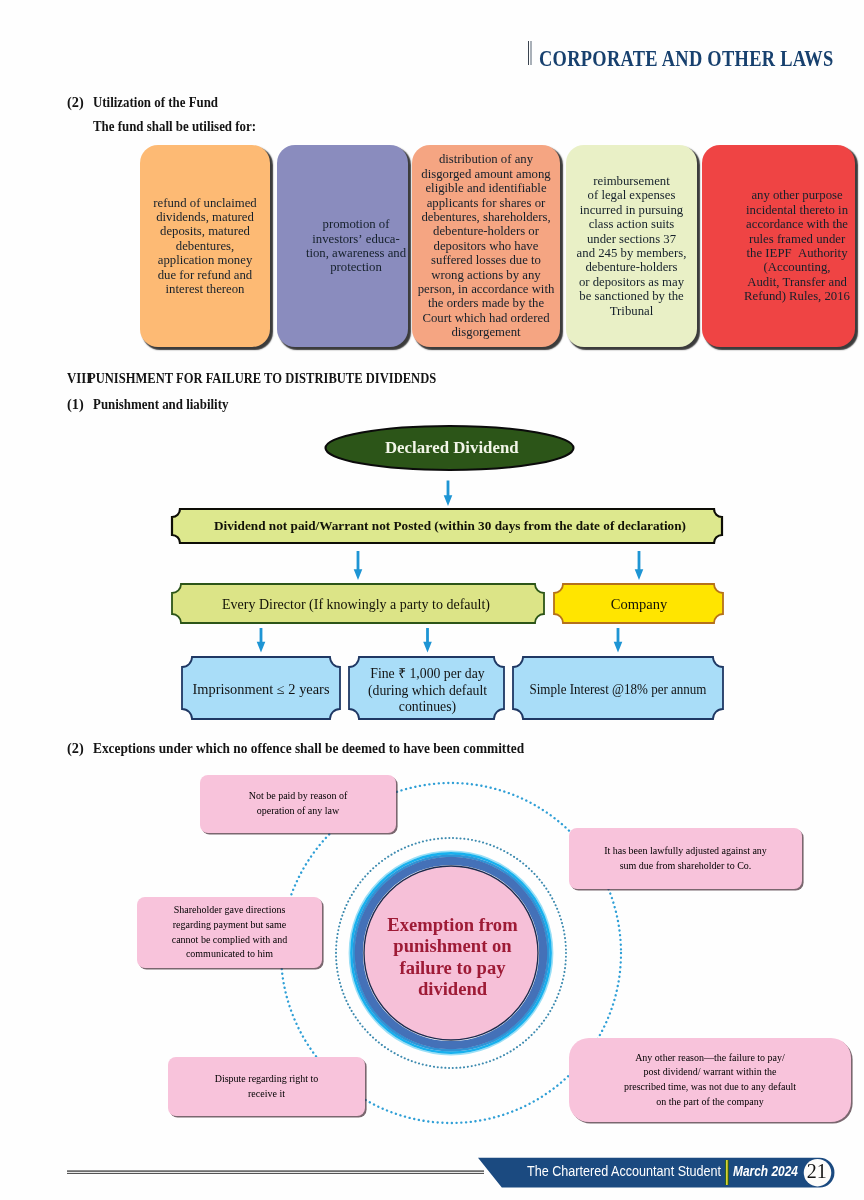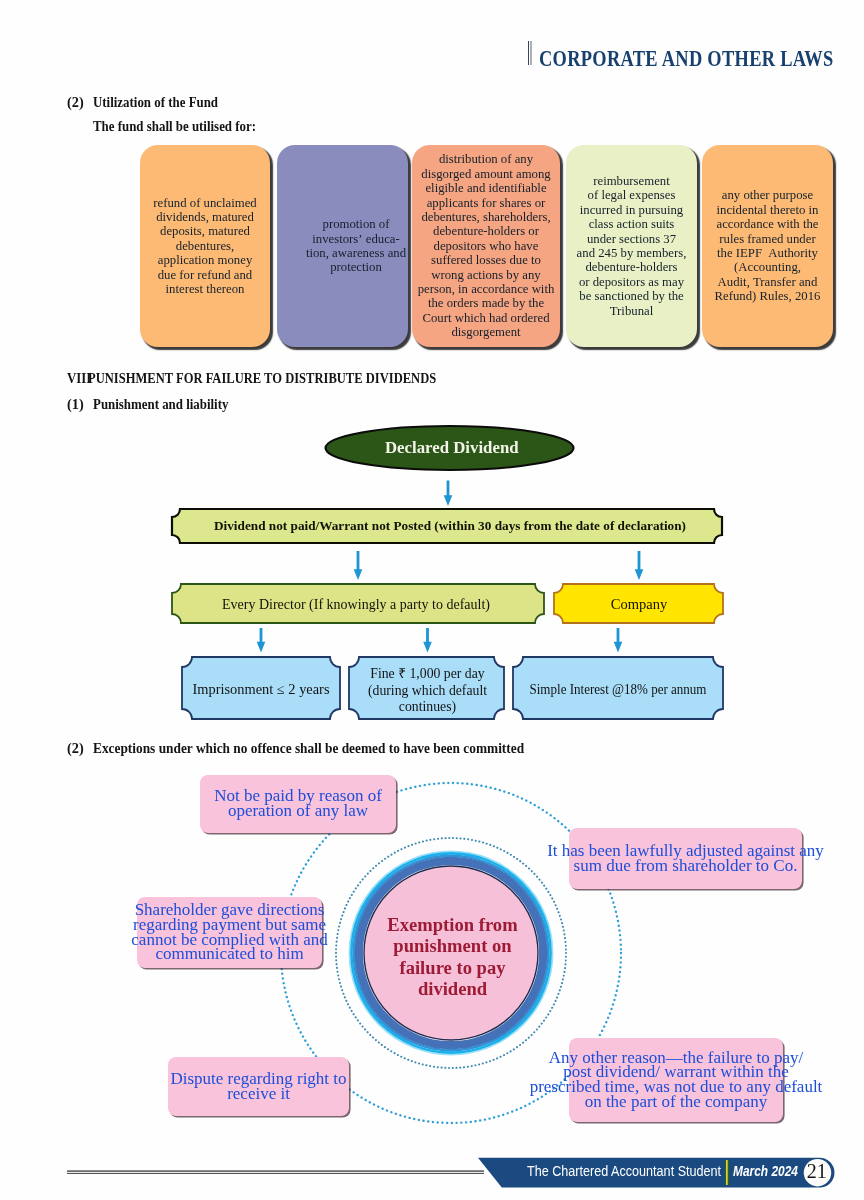--- a/index.html
+++ b/index.html
@@ -27,21 +27,21 @@
   
   .rbox{position:absolute;top:145px;height:202px;border-radius:18px;
         box-shadow:2.2px 2.2px 1.2px rgba(25,25,25,.85);
         display:flex;align-items:center;justify-content:center;text-align:center;
         font-size:12.75px;line-height:14.4px;color:#15202b;padding:0 5px;box-sizing:border-box;}
 
   
   .pnode{position:absolute;background:#F8C3DB;border-radius:8px;
          box-shadow:1.6px 1.6px 0.4px rgba(70,45,55,.72);
          display:flex;align-items:center;justify-content:center;text-align:center;
-         font-size:17px;line-height:14.75px;color:#1d4ed8;box-sizing:border-box;padding:2px 6px;}
+         font-size:10px;line-height:14.75px;color:#000000;box-sizing:border-box;padding:2px 6px;}
 
   
   #ftr{position:absolute;left:0;top:1152px;width:864px;height:48px;}
   #frule{left:56px;top:17.5px;width:417px;height:4.4px;
          background:linear-gradient(to bottom,#8e8e8e 0 22%,#6e6e6e 22% 62%,#e8e8e8 62% 72%,#545454 72% 100%);}
   .fttxt{font-family:"Liberation Sans",sans-serif;font-size:15.1px;color:#ffffff;white-space:nowrap;
          transform:scaleX(.835);transform-origin:left top;line-height:15px;}
   .ital{font-style:italic;font-weight:700;}
   #fpub{left:516px;top:11px;}
   #fbar{left:713.5px;top:7.5px;width:4.6px;height:25px;
@@ -72,21 +72,21 @@
     </div>
   <div class="rbox" id="b1" style="left: 266px; width: 131px; background: rgb(138, 140, 190); padding-left: 32px;">
       <span class="txt">promotion&nbsp;of<br>investors’&nbsp;educa-<br>tion,&nbsp;awareness&nbsp;and<br>protection</span>
     </div>
   <div class="rbox" id="b2" style="left: 401px; width: 148px; background: rgb(245, 165, 130);">
       <span class="txt">distribution&nbsp;of&nbsp;any<br>disgorged&nbsp;amount&nbsp;among<br>eligible&nbsp;and&nbsp;identifiable<br>applicants&nbsp;for&nbsp;shares&nbsp;or<br>debentures,&nbsp;shareholders,<br>debenture-holders&nbsp;or<br>depositors&nbsp;who&nbsp;have<br>suffered&nbsp;losses&nbsp;due&nbsp;to<br>wrong&nbsp;actions&nbsp;by&nbsp;any<br>person,&nbsp;in&nbsp;accordance&nbsp;with<br>the&nbsp;orders&nbsp;made&nbsp;by&nbsp;the<br>Court&nbsp;which&nbsp;had&nbsp;ordered<br>disgorgement</span>
     </div>
   <div class="rbox" id="b3" style="left: 555px; width: 131px; background: rgb(233, 240, 198);">
       <span class="txt">reimbursement<br>of&nbsp;legal&nbsp;expenses<br>incurred&nbsp;in&nbsp;pursuing<br>class&nbsp;action&nbsp;suits<br>under&nbsp;sections&nbsp;37<br>and&nbsp;245&nbsp;by&nbsp;members,<br>debenture-holders<br>or&nbsp;depositors&nbsp;as&nbsp;may<br>be&nbsp;sanctioned&nbsp;by&nbsp;the<br>Tribunal</span>
     </div>
-  <div class="rbox" id="b4" style="left: 691px; width: 131px; background: #fdba74;">
+  <div class="rbox" id="b4" style="left: 691px; width: 153px; background: #ef4444; justify-content: flex-end;">
       <span class="txt">any&nbsp;other&nbsp;purpose<br>incidental&nbsp;thereto&nbsp;in<br>accordance&nbsp;with&nbsp;the<br>rules&nbsp;framed&nbsp;under<br>the&nbsp;IEPF&nbsp;&nbsp;Authority<br>(Accounting,<br>Audit,&nbsp;Transfer&nbsp;and<br>Refund)&nbsp;Rules,&nbsp;2016</span>
     </div>
 
   <div class="abs htxt" style="left:56px;top:370px;">VIII</div>
   <div class="abs htxt wide" style="left:77px;top:370px;">PUNISHMENT FOR FAILURE TO DISTRIBUTE DIVIDENDS</div>
   <div class="abs num" style="left:56px;top:396px;">(1)</div>
   <div class="abs htxt" style="left:82px;top:396px;">Punishment and liability</div>
 
   <svg class="abs" id="flow" width="864" height="1200" viewBox="0 0 864 1200" style="left:0;top:0;">
 
@@ -146,24 +146,24 @@
 
   <div class="pnode" id="n0" style="left: 189px; top: 775px; width: 196px; height: 58px;">
       <span class="txt">Not&nbsp;be&nbsp;paid&nbsp;by&nbsp;reason&nbsp;of<br>operation&nbsp;of&nbsp;any&nbsp;law</span>
     </div>
   <div class="pnode" id="n1" style="left: 558px; top: 828px; width: 233px; height: 61px;">
       <span class="txt">It&nbsp;has&nbsp;been&nbsp;lawfully&nbsp;adjusted&nbsp;against&nbsp;any<br>sum&nbsp;due&nbsp;from&nbsp;shareholder&nbsp;to&nbsp;Co.</span>
     </div>
   <div class="pnode" id="n2" style="left: 126px; top: 897px; width: 185px; height: 71px;">
       <span class="txt">Shareholder&nbsp;gave&nbsp;directions<br>regarding&nbsp;payment&nbsp;but&nbsp;same<br>cannot&nbsp;be&nbsp;complied&nbsp;with&nbsp;and<br>communicated&nbsp;to&nbsp;him</span>
     </div>
-  <div class="pnode" id="n3" style="left: 157px; top: 1057px; width: 181px; height: 59px;">
+  <div class="pnode" id="n3" style="left: 157px; top: 1057px; width: 197px; height: 59px;">
       <span class="txt">Dispute&nbsp;regarding&nbsp;right&nbsp;to<br>receive&nbsp;it</span>
     </div>
-  <div class="pnode" id="n4" style="left: 558px; top: 1038px; width: 214px; height: 84px;">
+  <div class="pnode" id="n4" style="left: 558px; top: 1038px; width: 282px; height: 84px; border-radius: 20px;">
       <span class="txt">Any&nbsp;other&nbsp;reason—the&nbsp;failure&nbsp;to&nbsp;pay/<br>post&nbsp;dividend/&nbsp;warrant&nbsp;within&nbsp;the<br>prescribed&nbsp;time,&nbsp;was&nbsp;not&nbsp;due&nbsp;to&nbsp;any&nbsp;default<br>on&nbsp;the&nbsp;part&nbsp;of&nbsp;the&nbsp;company</span>
     </div>
 
   <div class="abs" id="ftr">
     <div class="abs" id="frule"></div>
     <svg class="abs" width="400" height="44" viewBox="0 0 400 44" style="left:459.5px;top:2.7px;">
       <path d="M 7 2.7 L 348.5 2.7 A 14.95 14.95 0 0 1 348.5 32.6 L 30.8 32.6 Z" fill="#1B4A80"></path>
       <circle cx="346.5" cy="17.65" r="13.75" fill="#FDFCFA"></circle>
     </svg>
     <div class="abs fttxt" id="fpub">The Chartered Accountant Student</div>

